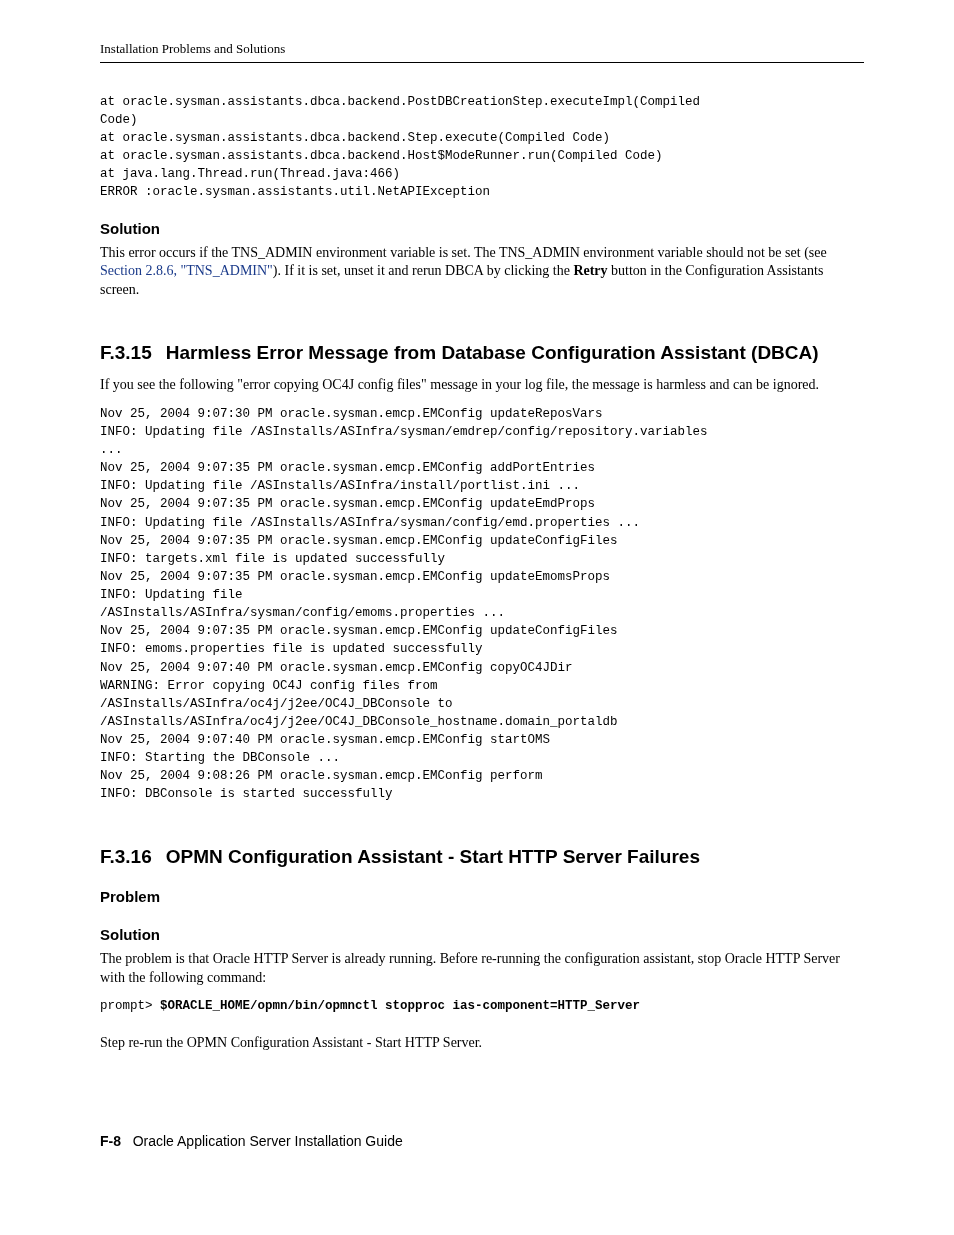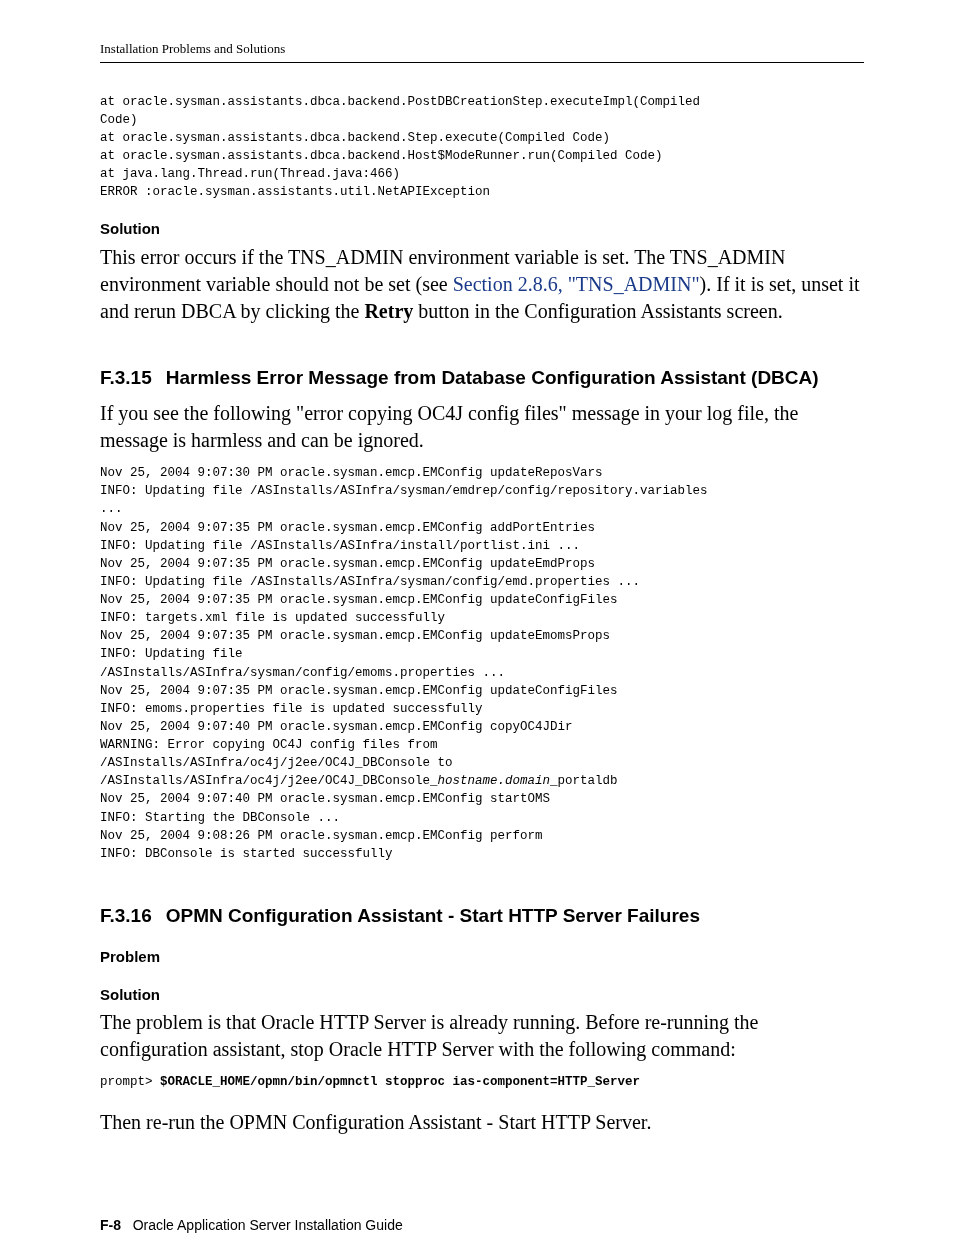--- a/index.html
+++ b/index.html
@@ -22,32 +22,31 @@
   }
   .mono {
     font-family: 'Courier New', monospace;
     font-size: 12.5px;
     white-space: pre-wrap;
     word-wrap: break-word;
     line-height: 1.45;
     margin: 10px 0 18px 0;
   }
   .mono-italic {
-    font-style: italic;
   }
   .sub-heading {
     font-family: Helvetica, Arial, sans-serif;
     font-weight: bold;
     font-size: 15px;
     margin-top: 18px;
     margin-bottom: 4px;
   }
   .body-text {
     font-family: 'Palatino Linotype', Palatino, Georgia, serif;
-    font-size: 20px;
+    font-size: 14px;
     line-height: 1.35;
     margin: 4px 0 10px 0;
   }
   .link {
     color: #1a3a8a;
   }
   .retry-bold {
     font-weight: bold;
   }
   .section-heading {
@@ -127,18 +126,18 @@
 </div>
 
 <div class="content-block">
   <div class="sub-heading">Problem</div>
 
   <div class="sub-heading">Solution</div>
   <p class="body-text">The problem is that Oracle HTTP Server is already running. Before re-running the configuration assistant, stop Oracle HTTP Server with the following command:</p>
 
   <div class="mono"><span>prompt&gt; </span><span class="cmd-bold">$ORACLE_HOME/opmn/bin/opmnctl stopproc ias-component=HTTP_Server</span></div>
 
-  <p class="body-text">Then re-run the OPMN Configuration Assistant - Start HTTP Server.</p>
+  <p class="body-text">Step re-run the OPMN Configuration Assistant - Start HTTP Server.</p>
 </div>
 
 <div class="footer">
   <span class="footer-bold">F-8</span>&nbsp;&nbsp;&nbsp;<span>Oracle Application Server Installation Guide</span>
 </div>
 
 </body></html>

